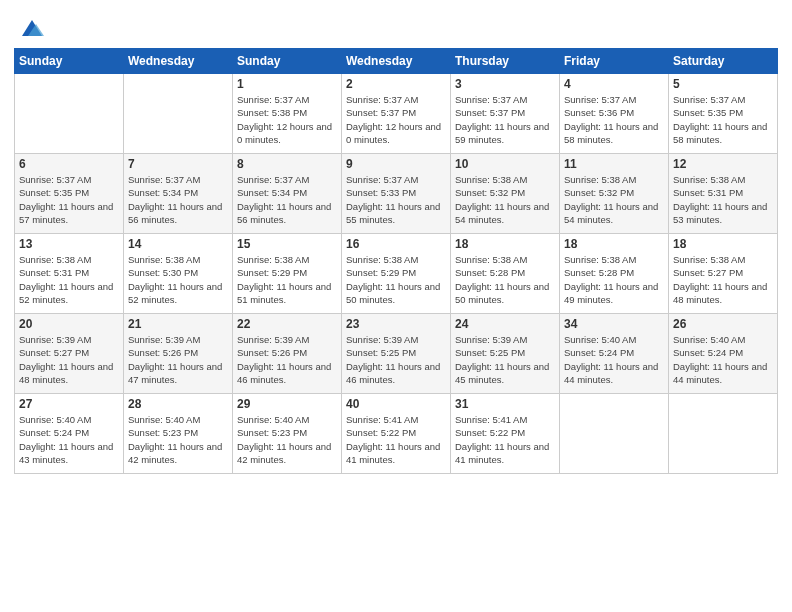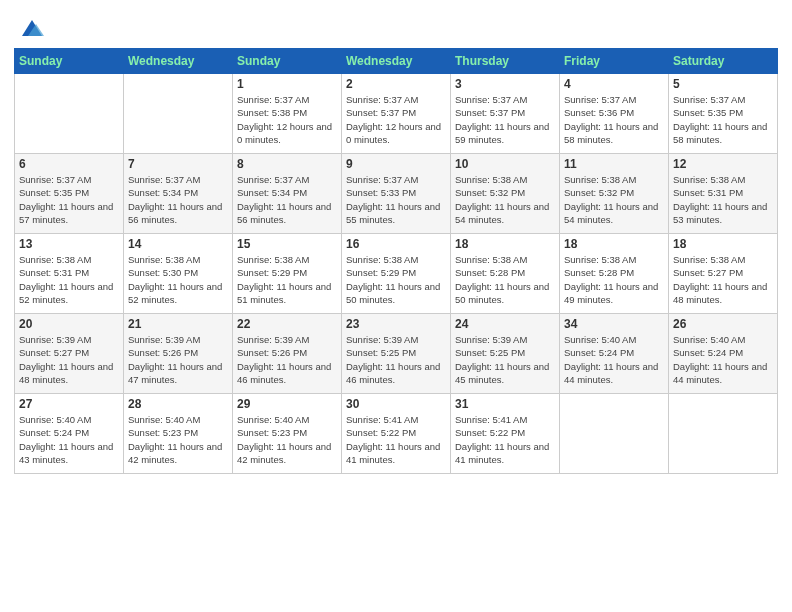--- a/index.html
+++ b/index.html
@@ -61,21 +61,21 @@
       color: #555;
       margin-top: 2px;
     }
     .calendar {
       width: 100%;
       border-collapse: collapse;
       table-layout: fixed;
     }
     .calendar th {
       background: #1a5fb4;
-      color: #86efac;
+      color: #ffffff;
       font-size: 12px;
       font-weight: bold;
       padding: 5px 4px;
       text-align: left;
       border: 1px solid #1a5fb4;
     }
     .calendar td {
       border: 1px solid #ccc;
       vertical-align: top;
       padding: 3px 4px;
@@ -267,21 +267,21 @@
           </td>
           <td>
             <span class="day-number">28</span>
             <div class="day-detail">Sunrise: 5:40 AM<br>Sunset: 5:23 PM<br>Daylight: 11 hours and 42 minutes.</div>
           </td>
           <td>
             <span class="day-number">29</span>
             <div class="day-detail">Sunrise: 5:40 AM<br>Sunset: 5:23 PM<br>Daylight: 11 hours and 42 minutes.</div>
           </td>
           <td>
-            <span class="day-number">30</span>
+            <span class="day-number">40</span>
             <div class="day-detail">Sunrise: 5:41 AM<br>Sunset: 5:22 PM<br>Daylight: 11 hours and 41 minutes.</div>
           </td>
           <td>
             <span class="day-number">31</span>
             <div class="day-detail">Sunrise: 5:41 AM<br>Sunset: 5:22 PM<br>Daylight: 11 hours and 41 minutes.</div>
           </td>
           <td class="empty-cell"></td>
           <td class="empty-cell"></td>
         </tr>
       </tbody>

